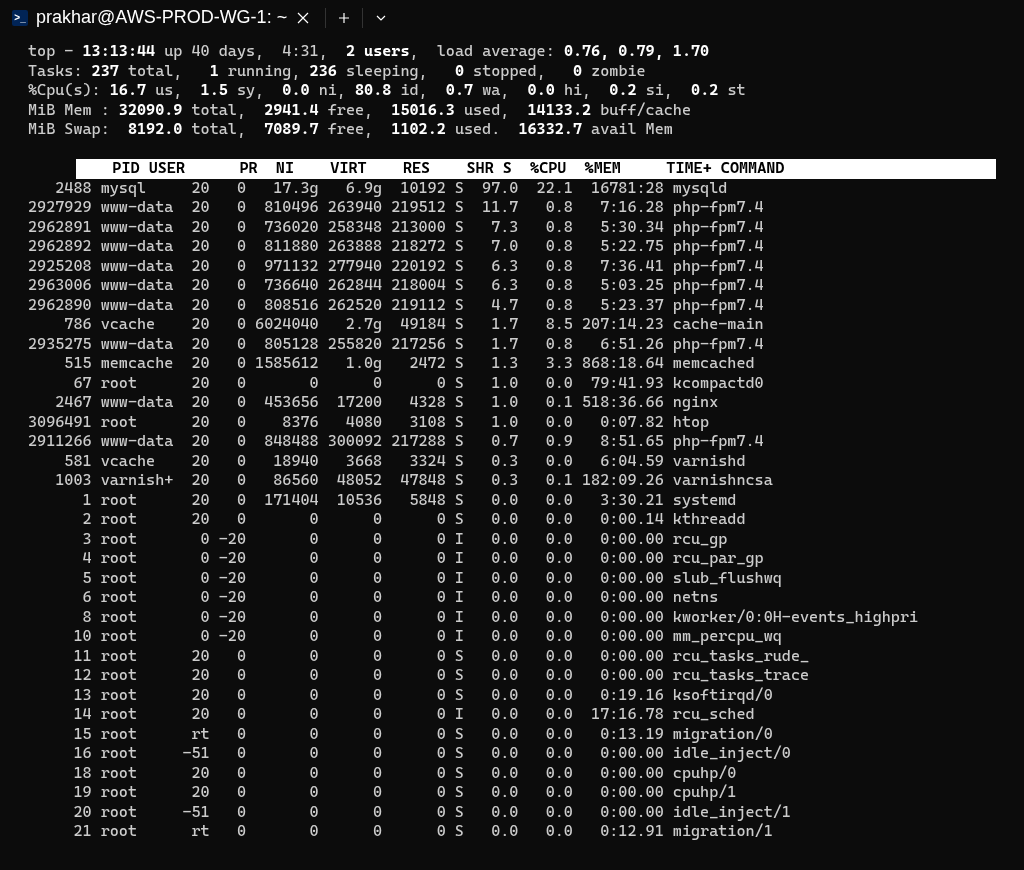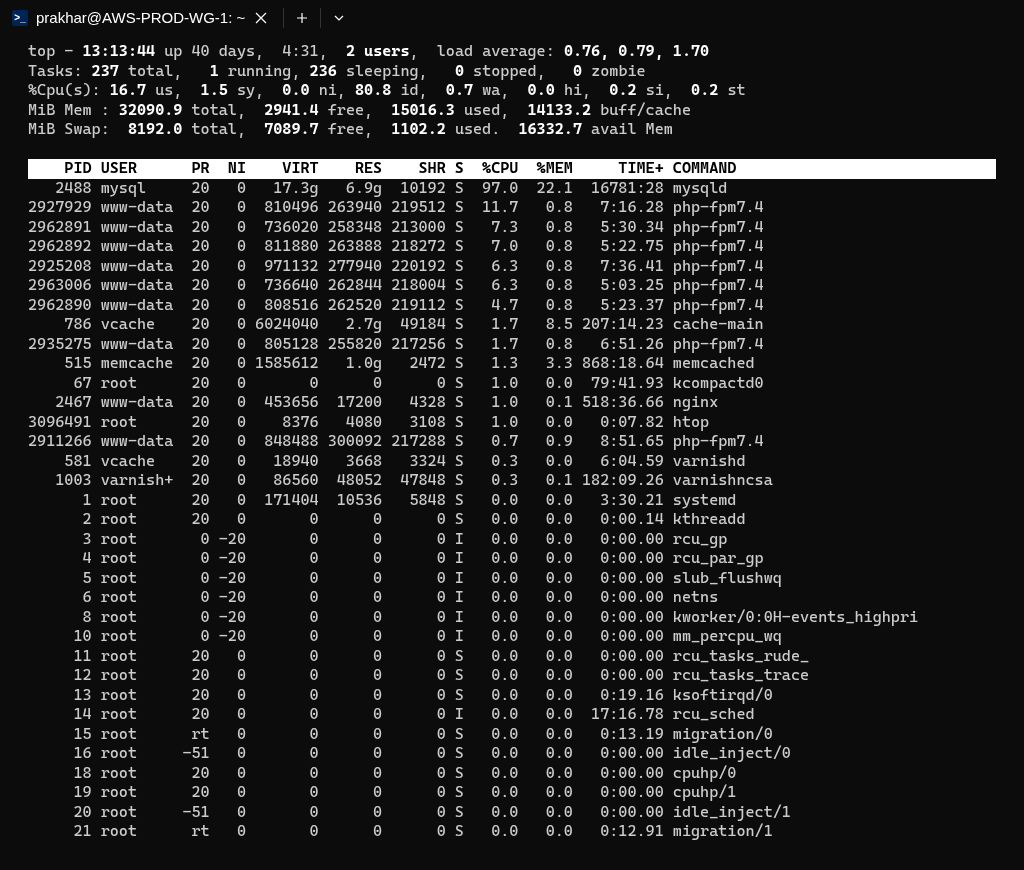--- a/index.html
+++ b/index.html
@@ -48,21 +48,21 @@
       color: #ffffff;
       font-size: 10px;
       font-weight: bold;
       border-radius: 2px;
     }
     .tab-title {
       flex: 1;
       white-space: nowrap;
       overflow: hidden;
       text-overflow: ellipsis;
-      font-size: 15px;
+      font-size: 18px;
     }
     .tab-close {
       width: 16px;
       height: 16px;
       display: flex;
       align-items: center;
       justify-content: center;
       color: #ffffff;
       font-size: 14px;
       cursor: pointer;
@@ -100,20 +100,21 @@
     }
     .bold {
       font-weight: bold;
       color: #ffffff;
     }
     .header-row {
       background: #ffffff;
       color: #000000;
       font-weight: bold;
       display: block;
+      margin-left: 48px;
     }
     .line {
       display: block;
     }
     .dim {
       color: #cccccc;
     }
   </style>
 </head>
 <body>

